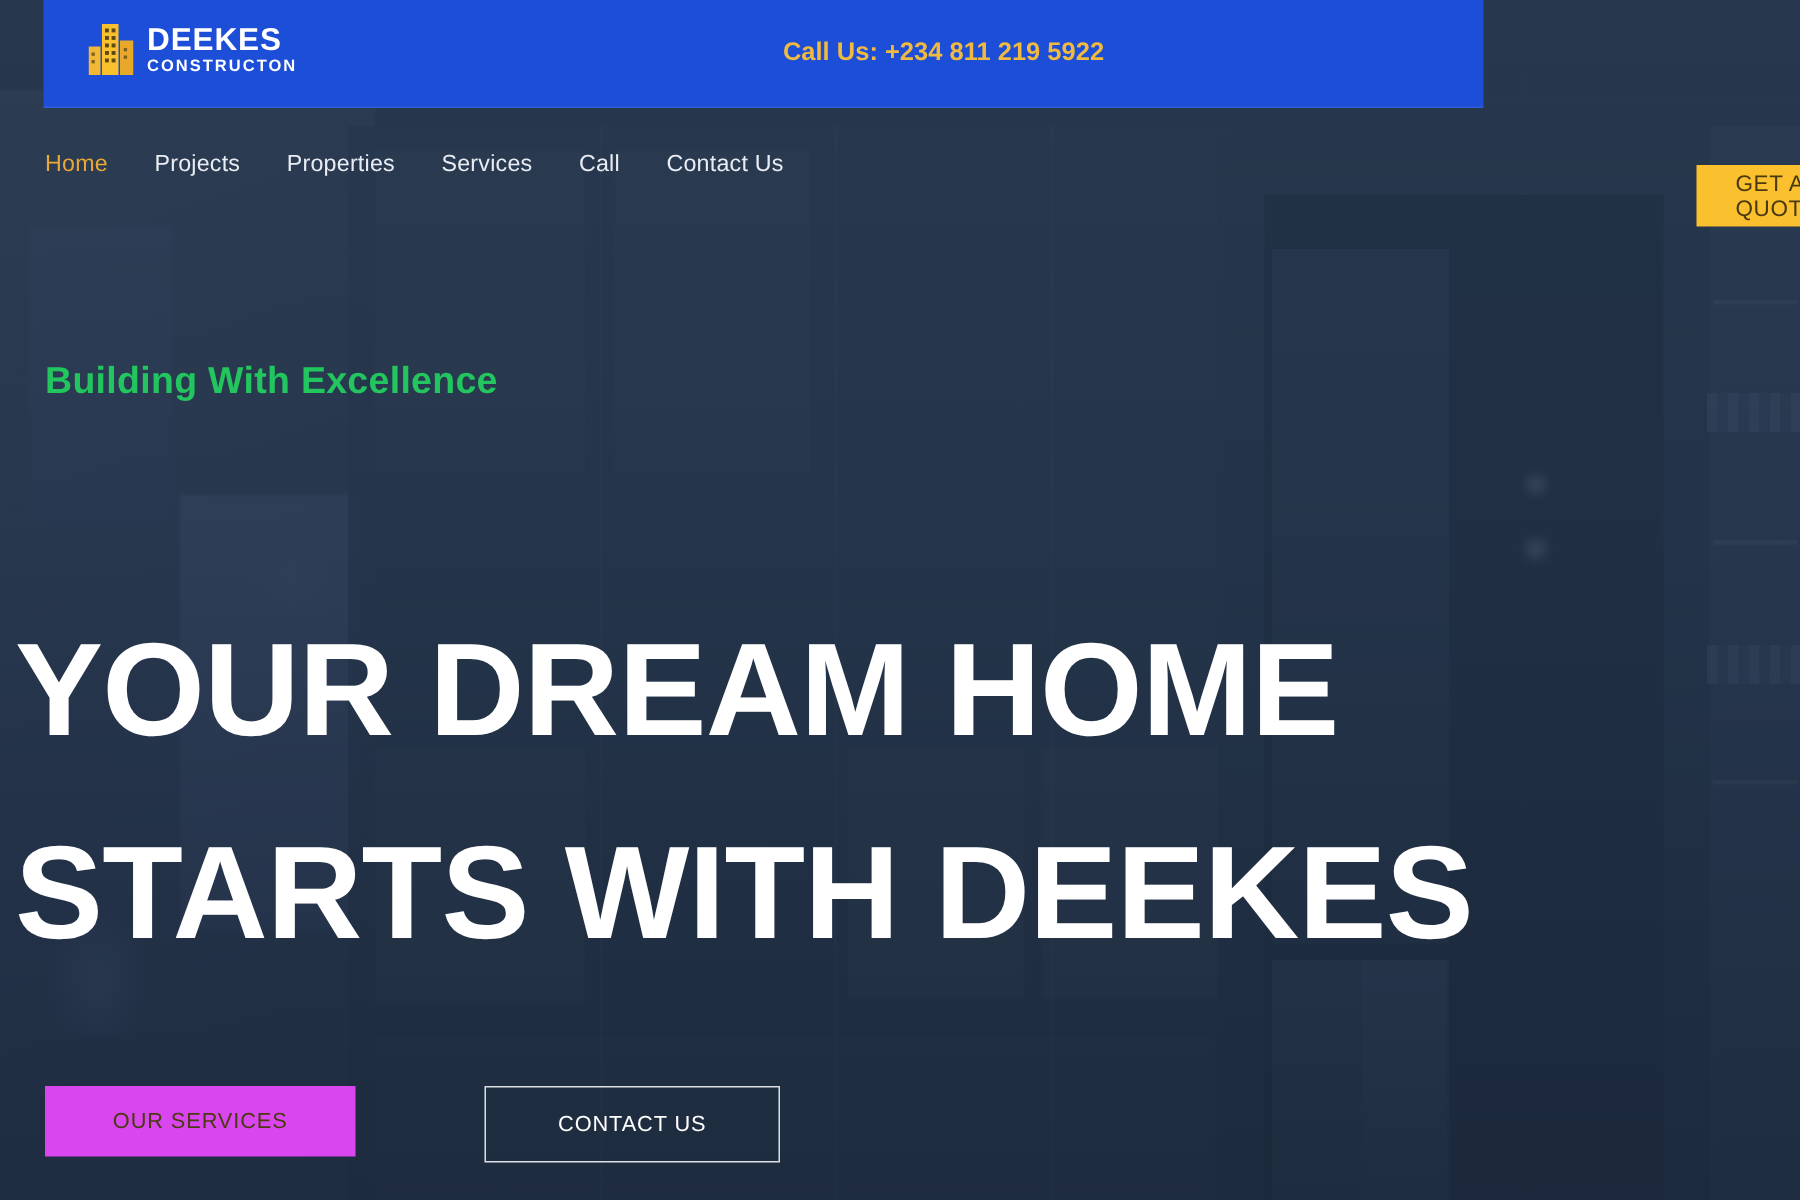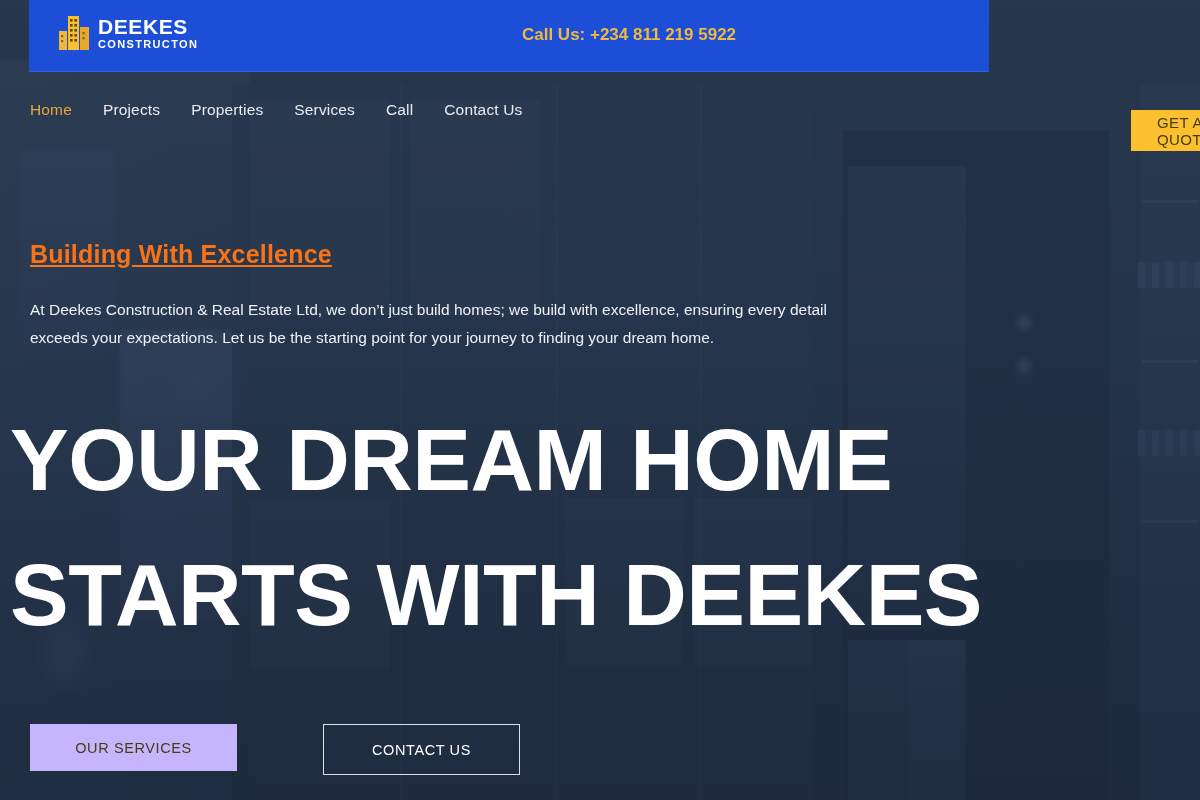--- a/index.html
+++ b/index.html
@@ -149,36 +149,36 @@
     background:#fbc02d; color:#4a3a10; border:none;
     font-size:15px; font-family:"Liberation Sans", sans-serif;
     letter-spacing:.4px; text-align:left; padding-left:26px; cursor:pointer;
     z-index:21;
   }
 
   
   .hero-content { position:absolute; left:0; top:0; width:1200px; height:800px; z-index:10; }
   .eyebrow {
     position:absolute; left:30px; top:240px;
-    color:#f97316; font-size:25px; font-weight:bold; letter-spacing:.2px;text-decoration:underline;
+    color:#22c55e; font-size:25px; font-weight:bold; letter-spacing:.2px;
   }
   .lede {
     position:absolute; left:30px; top:296px; width:840px;
     color:#eef1f6; font-size:15.5px; line-height:27.5px;
   }
   .headline {
     position:absolute; left:10px; top:392px; width:1160px;
     color:#ffffff; font-weight:bold; font-size:88px; line-height:135px;
     letter-spacing:-.5px;
   }
   .headline .line { display:block; white-space:nowrap; }
 
   .cta-row { position:absolute; left:30px; top:724px; display:flex; align-items:flex-start; gap:86px; }
   .btn-primary {
-    width:207px; height:47px; background:#c4b5fd; color:#4a3a10;
+    width:207px; height:47px; background:#d946ef; color:#4a3a10;
     border:none; font-size:14.5px; letter-spacing:.6px;
     font-family:"Liberation Sans", sans-serif; cursor:pointer;
   }
   .btn-ghost {
     width:197px; height:51px; background:transparent; color:#ffffff;
     border:1px solid rgba(255,255,255,.85); font-size:14.5px; letter-spacing:.6px;
     font-family:"Liberation Sans", sans-serif; cursor:pointer;
   }
 </style>
 </head>
@@ -264,21 +264,20 @@
       <li class="nav-item">Properties</li>
       <li class="nav-item">Services</li>
       <li class="nav-item">Call</li>
       <li class="nav-item">Contact Us</li>
     </ul>
   </nav>
   <button class="quote-btn">GET A QUOTE</button>
 
   <section class="hero-content">
     <div class="eyebrow">Building With Excellence</div>
-    <p class="lede">At Deekes Construction &amp; Real Estate Ltd, we don’t just build homes; we build with excellence, ensuring every detail exceeds your expectations. Let us be the starting point for your journey to finding your dream home.</p>
     <h1 class="headline">
       <span class="line">YOUR DREAM HOME</span>
       <span class="line">STARTS WITH DEEKES</span>
     </h1>
     <div class="cta-row">
       <button class="btn-primary">OUR SERVICES</button>
       <button class="btn-ghost">CONTACT US</button>
     </div>
   </section>
 

